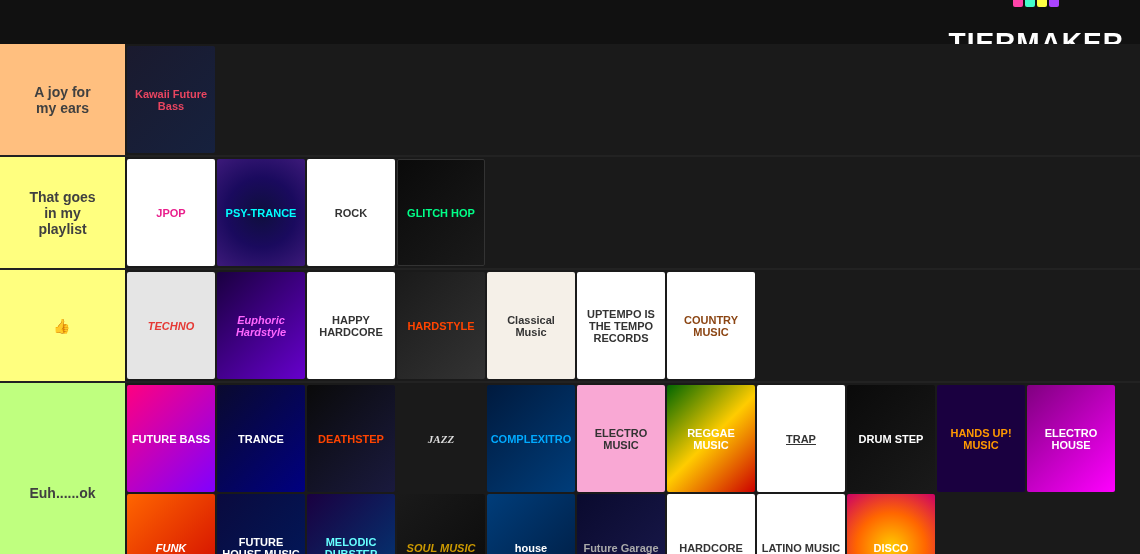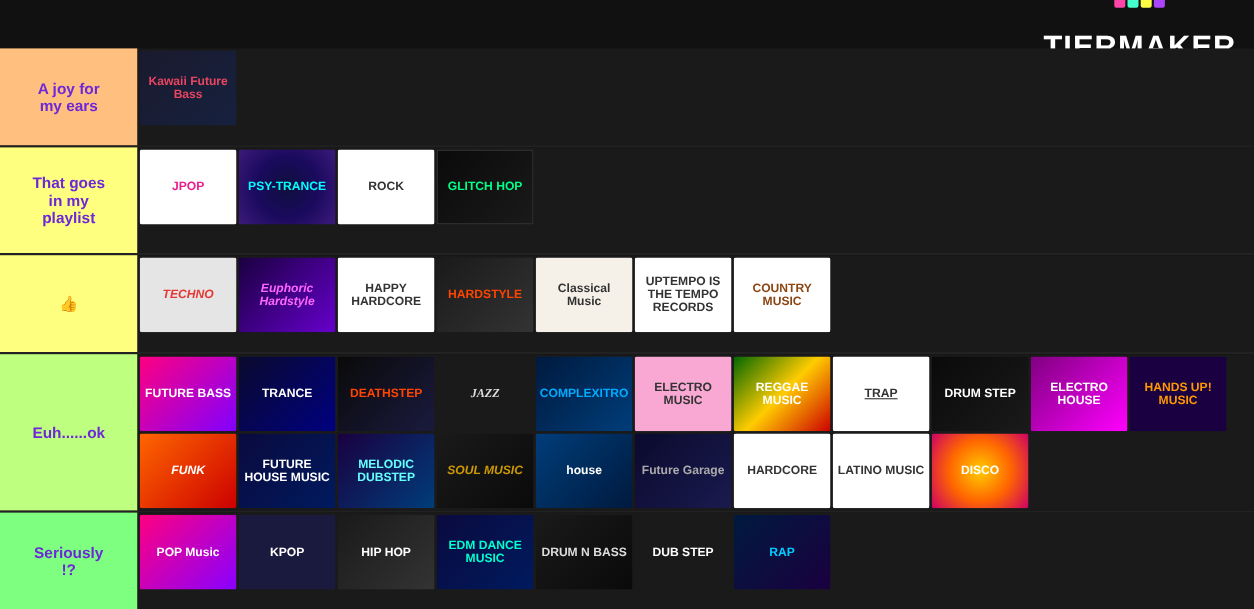--- a/index.html
+++ b/index.html
@@ -58,38 +58,38 @@
     .tier-label {
       width: 125px;
       min-width: 125px;
       display: flex;
       align-items: center;
       justify-content: center;
       text-align: center;
       font-size: 14px;
       font-weight: bold;
       padding: 24px;
-      color: #6d28d9;
+      color: #404040;
       flex-shrink: 0;
     }
 
     .tier-items {
       display: flex;
       flex-wrap: wrap;
       flex: 1;
       background: #1a1a1a;
       gap: 2px;
       padding: 2px;
       align-items: flex-start;
       align-content: flex-start;
     }
 
     .genre-tile {
       width: 88px;
-      height: 68px;
+      height: 107px;
       flex-shrink: 0;
       overflow: hidden;
       position: relative;
       display: flex;
       align-items: center;
       justify-content: center;
     }
 
     .genre-tile .inner {
       width: 100%;
@@ -241,26 +241,26 @@
         <div class="genre-tile">
           <div class="inner reggae">REGGAE MUSIC</div>
         </div>
         <div class="genre-tile">
           <div class="inner trap">TRAP</div>
         </div>
         <div class="genre-tile">
           <div class="inner drumstep">DRUM STEP</div>
         </div>
         <div class="genre-tile">
+          <div class="inner hands_up">HANDS UP! MUSIC</div>
+        </div>
+        <div class="genre-tile">
           <div class="inner electro_house">ELECTRO HOUSE</div>
         </div>
         <div class="genre-tile">
-          <div class="inner hands_up">HANDS UP! MUSIC</div>
-        </div>
-        <div class="genre-tile">
           <div class="inner funk">FUNK</div>
         </div>
         <div class="genre-tile">
           <div class="inner future_house">FUTURE HOUSE MUSIC</div>
         </div>
         <div class="genre-tile">
           <div class="inner melodic_dubstep">MELODIC DUBSTEP</div>
         </div>
         <div class="genre-tile">
           <div class="inner soul">SOUL MUSIC</div>

